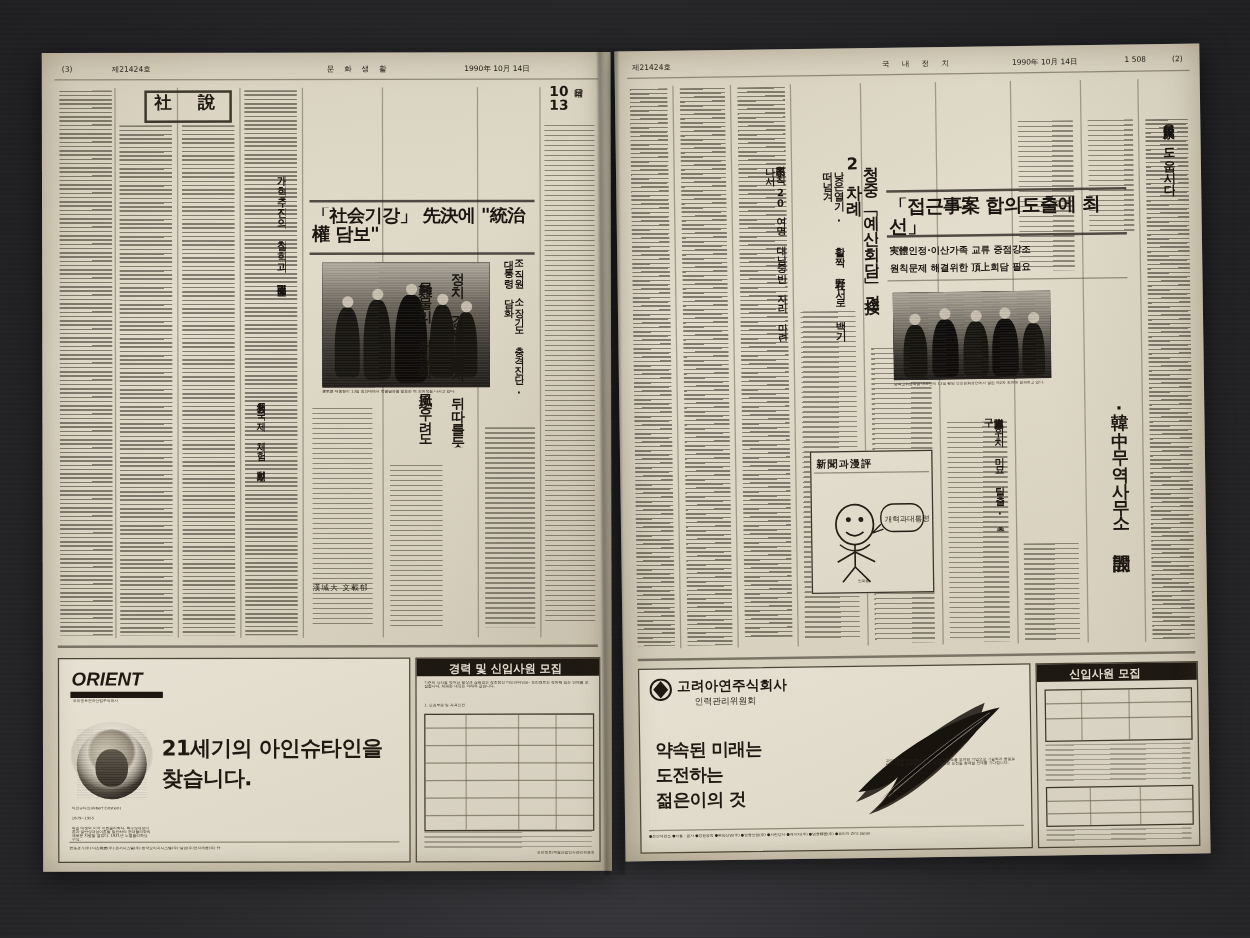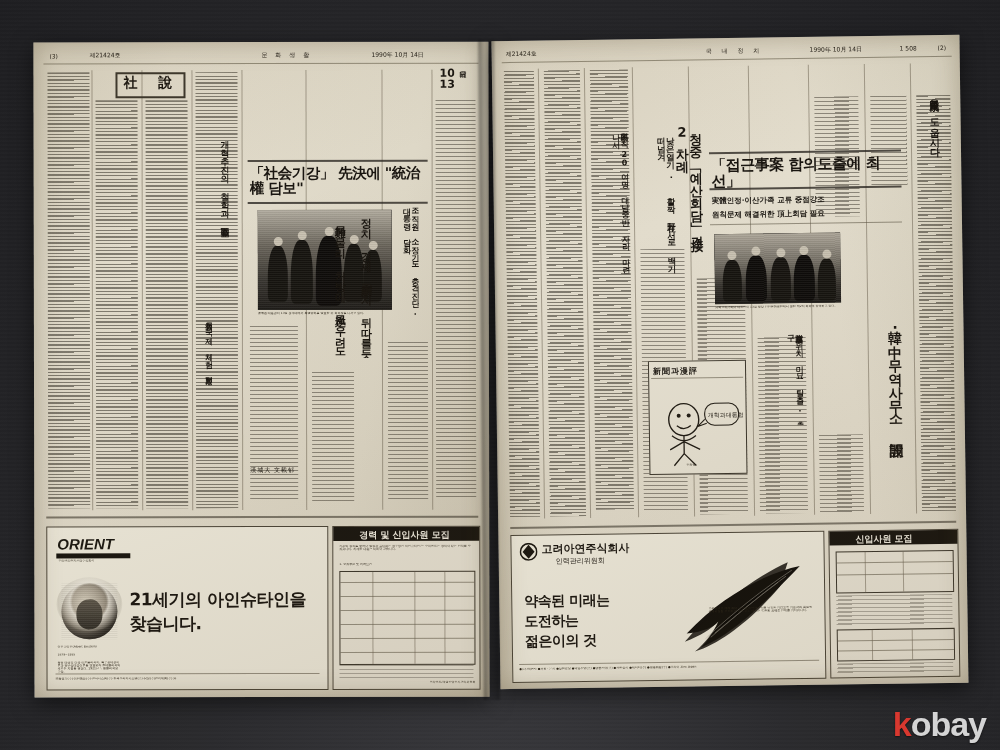--- a/index.html
+++ b/index.html
@@ -357,16 +357,13 @@
         <div class="body-lines light" style="left:6px;top:132px;width:116px;height:10px;"></div>
       </div>
 
       <div class="paper-tint"></div>
       <div class="edge-shadow"></div>
     </div>
 
     <div class="fold"></div>
   </div>
 
-  <div class="kobay">
-    <span class="k-red">k</span>obay
-  </div>
 </div>
 
 </body></html>

